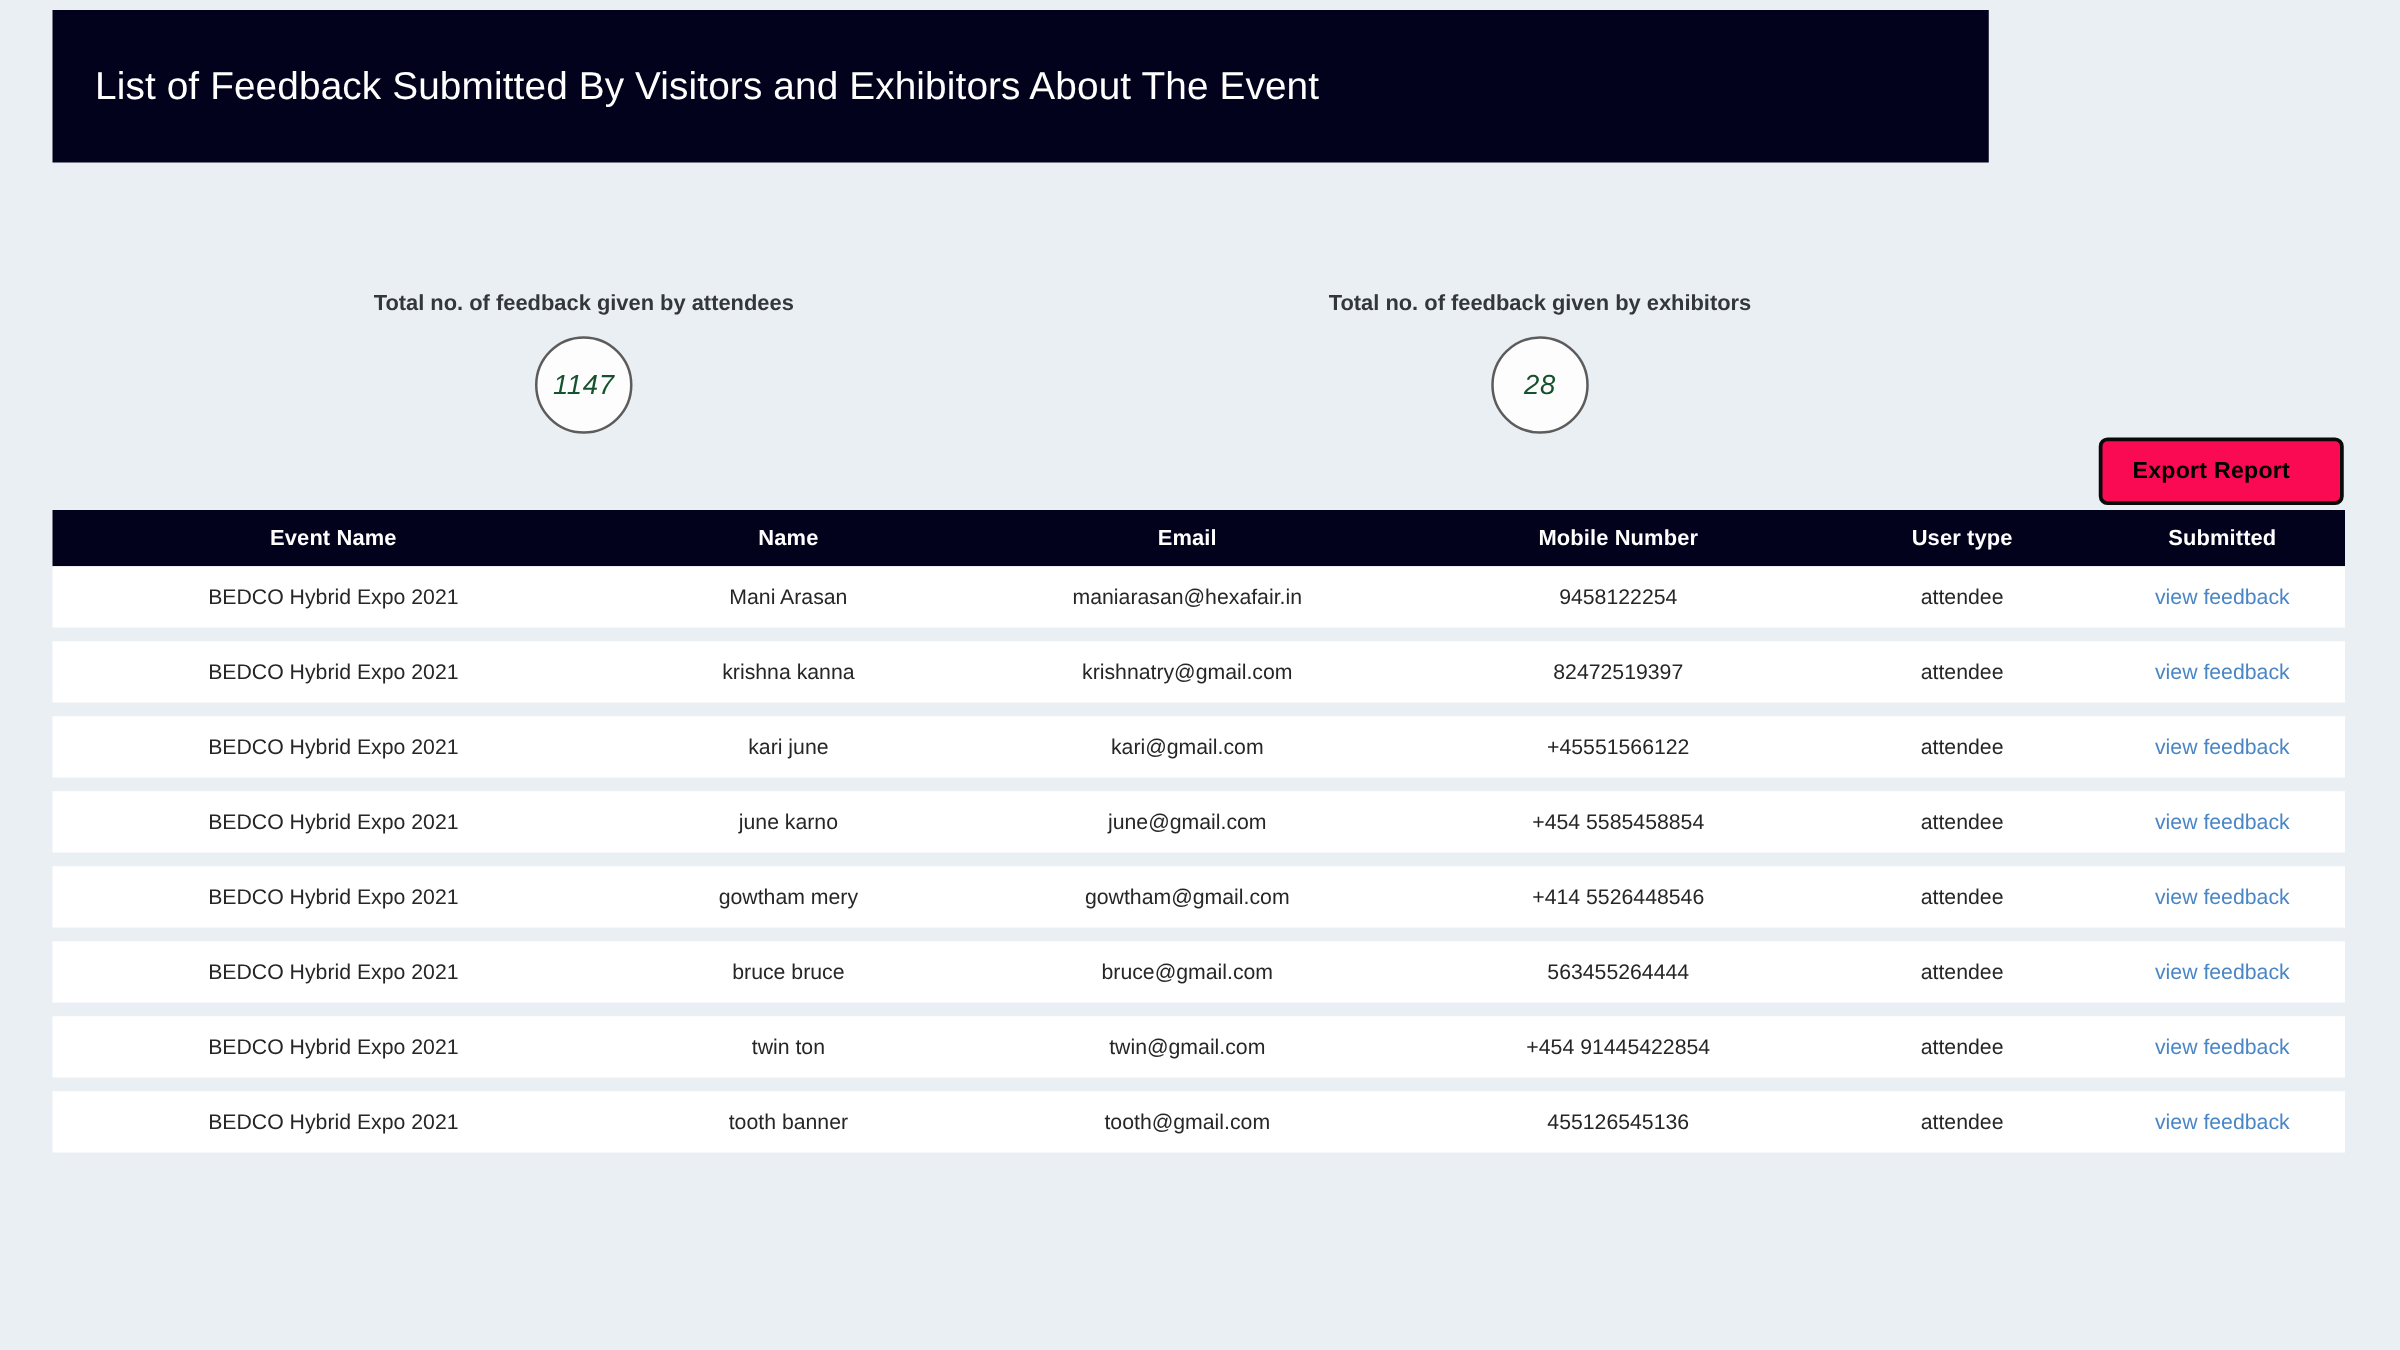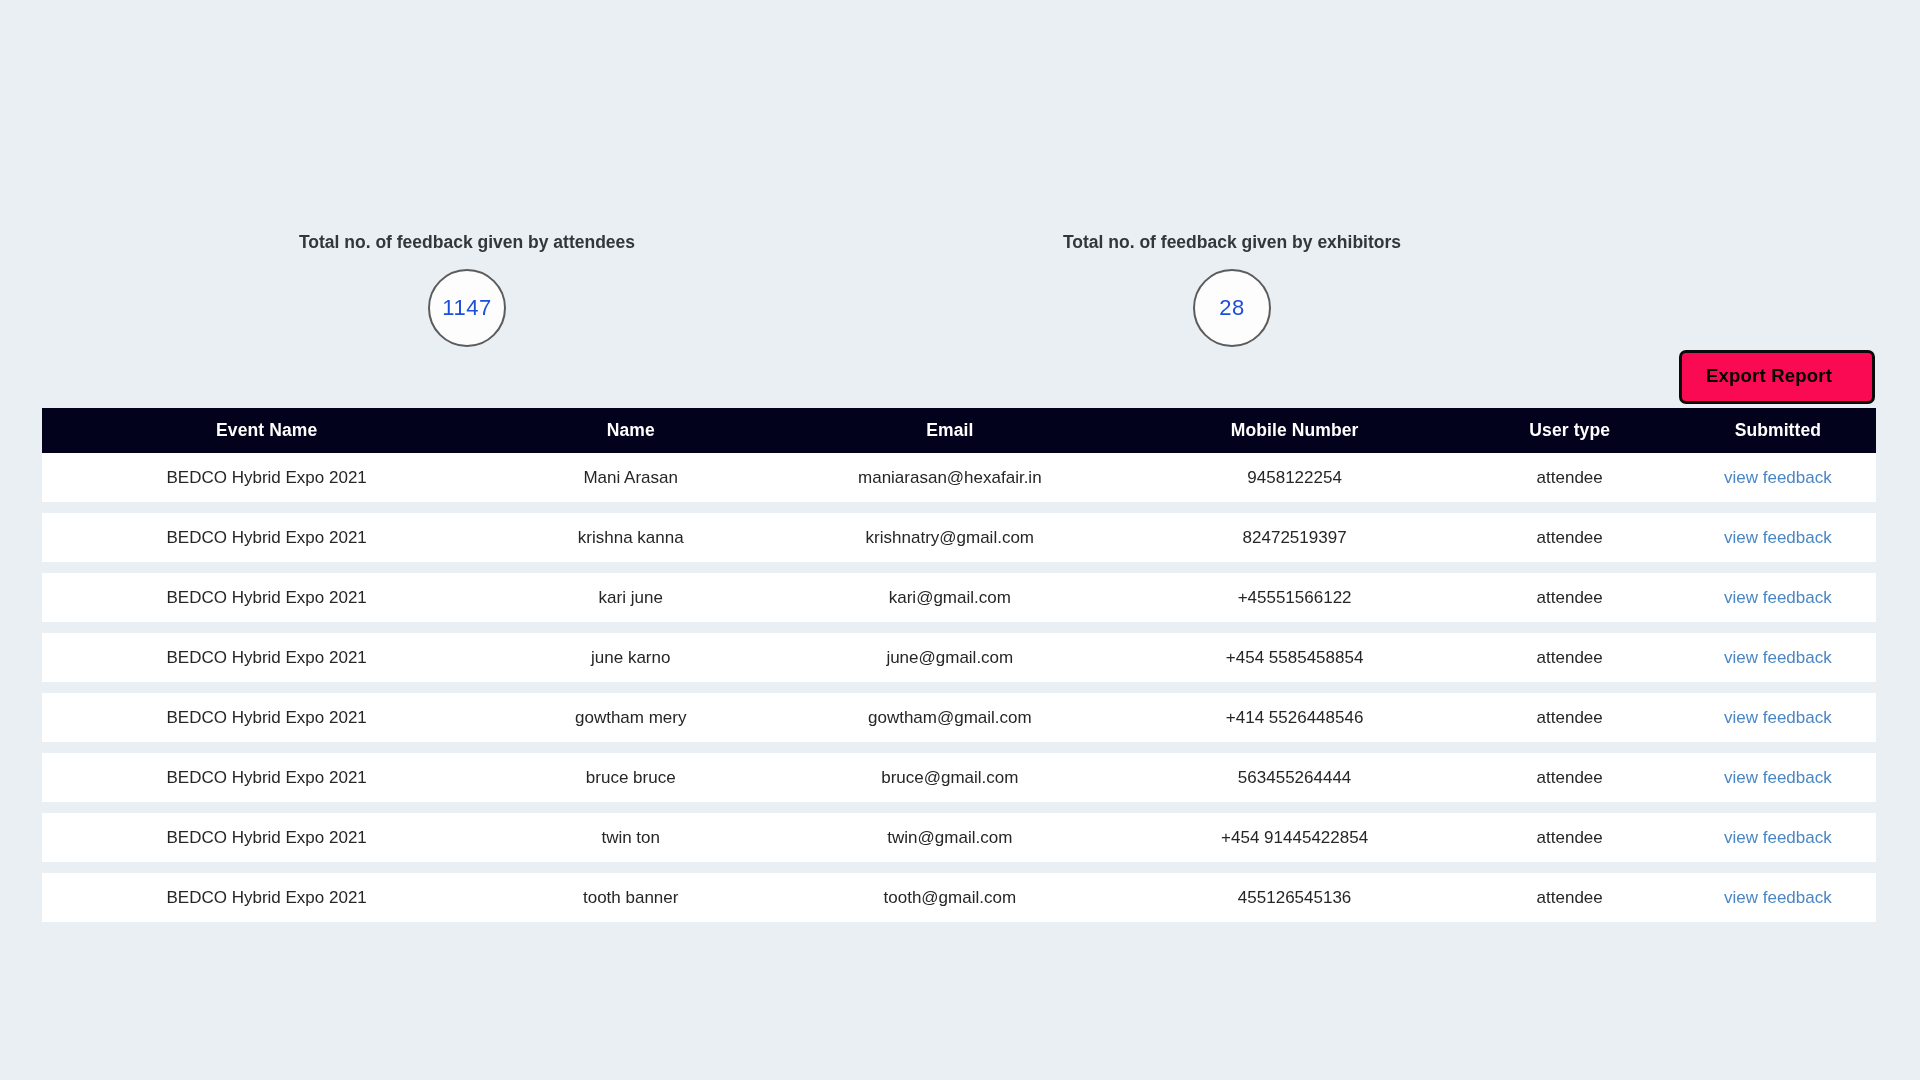--- a/index.html
+++ b/index.html
@@ -74,23 +74,24 @@
     margin: 16px auto 0 auto;
     width: 78px;
     height: 78px;
     border-radius: 50%;
     border: 2.5px solid #5c5c5c;
     background: #fdfdfd;
     display: flex;
     align-items: center;
     justify-content: center;
     font-size: 22px;
-    color: #1d4ed8;
+    color: #14532d;
     font-weight: 400;
     letter-spacing: 0.5px;
+    font-style: italic;
   }
 
   
   .export-wrap {
     position: absolute;
     right: 45px;
     top: 350px;
   }
   .export-btn {
     display: inline-block;
@@ -164,20 +165,23 @@
     font-size: 17px;
     text-decoration: none;
     cursor: pointer;
   }
 </style>
 </head>
 <body>
 
 <div class="page">
 
+  <div class="page-header">
+    <h1>List of Feedback Submitted By Visitors and Exhibitors About The Event</h1>
+  </div>
 
   <div class="stats">
 
     <div class="stat stat--attendees">
       <div class="stat-label">Total no. of feedback given by attendees</div>
       <div class="stat-circle">1147</div>
     </div>
 
     <div class="stat stat--exhibitors">
       <div class="stat-label">Total no. of feedback given by exhibitors</div>

